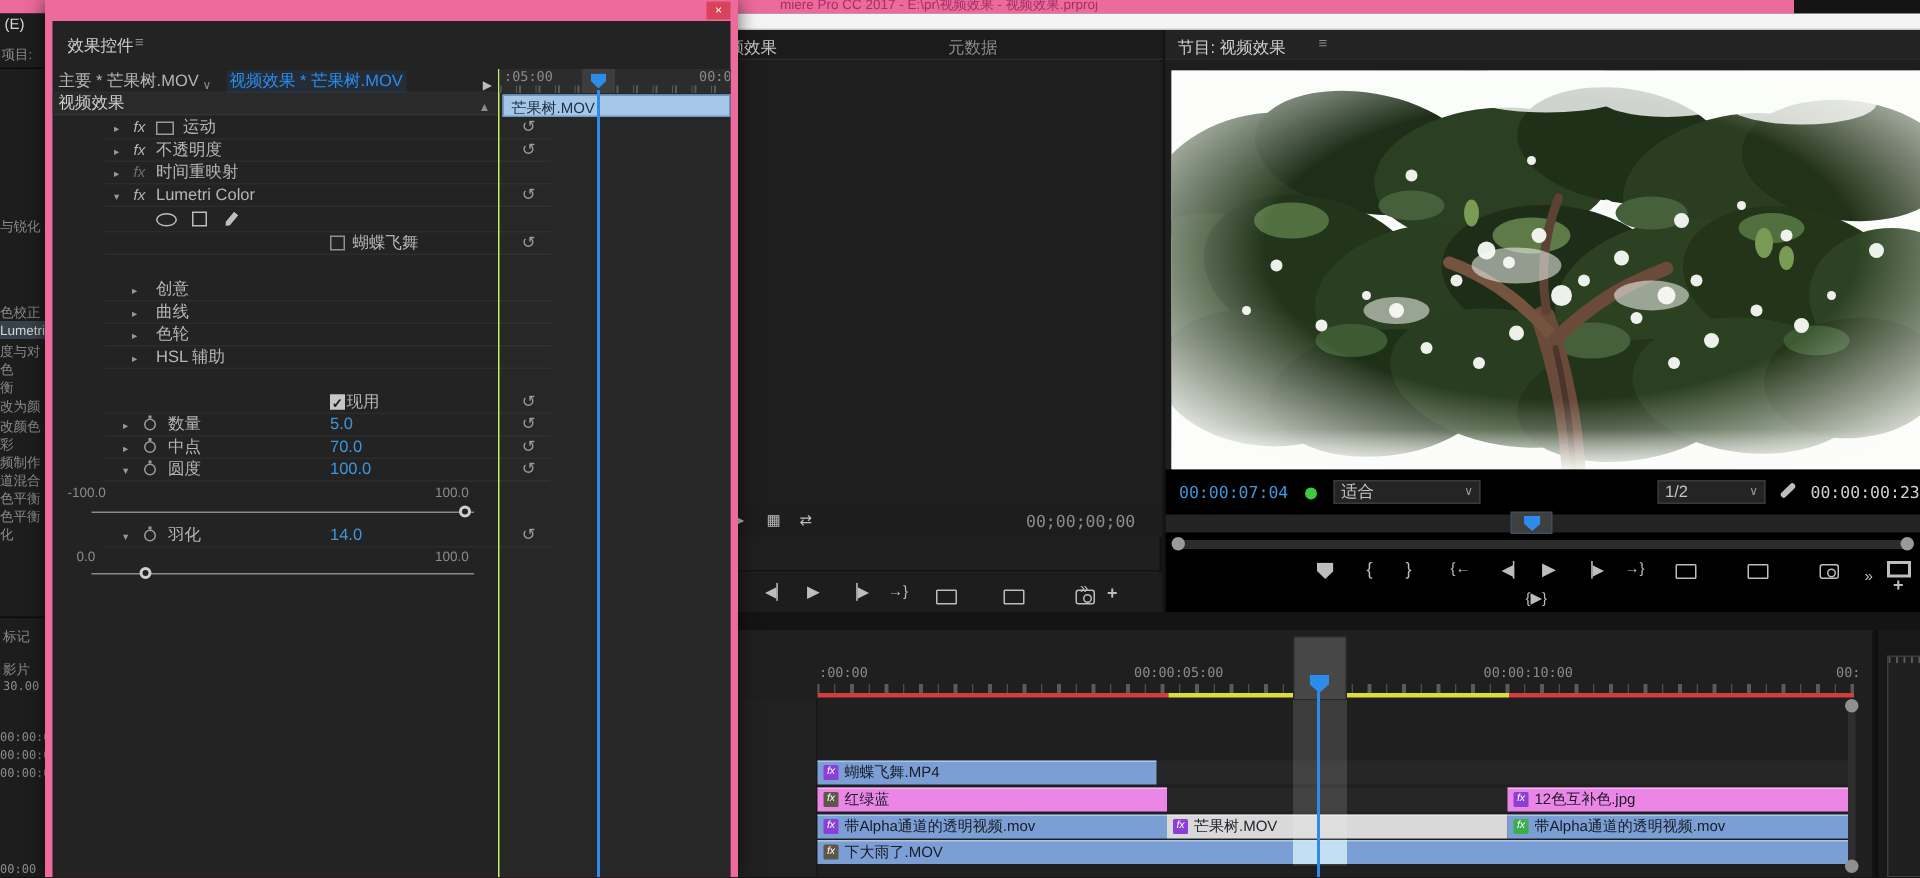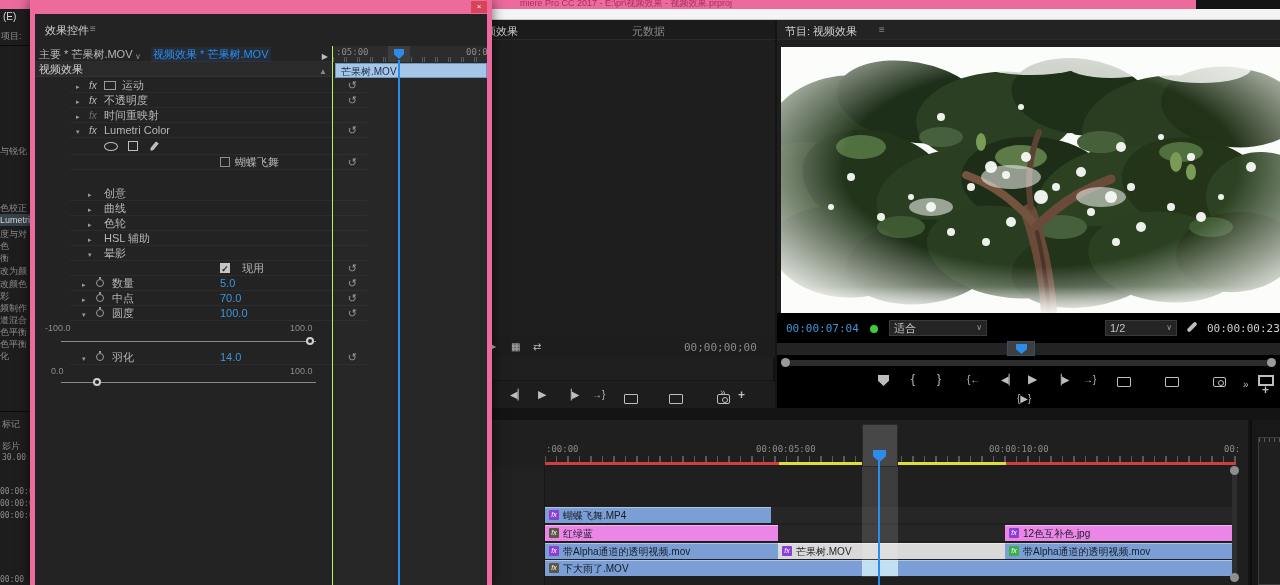--- a/index.html
+++ b/index.html
@@ -391,28 +391,24 @@
         <span class="abs" style="left:34px">创意</span>
       </div>
       <div class="ecrow" style="top:202px">
         <span class="tri" style="left:18px">▸</span>
         <span class="abs" style="left:34px">色轮</span>
       </div>
       <div class="ecrow" style="top:217px">
         <span class="tri" style="left:18px">▸</span>
         <span class="abs" style="left:34px">HSL 辅助</span>
       </div>
-      <div class="ecrow" style="top:232px">
-        <span class="tri" style="left:18px">▾</span>
-        <span class="abs" style="left:34px">晕影</span>
-      </div>
 
       <div class="ecrow" style="top:247px">
         <span class="cb on" style="left:150px">✓</span>
-        <span class="abs" style="left:172px">现用</span>
+        <span class="abs" style="left:161px">现用</span>
         <span class="rst">↺</span>
       </div>
 
       <div class="ecrow" style="top:262px">
         <span class="tri" style="left:12px">▸</span>
         <span class="sw" style="left:26px"></span>
         <span class="abs" style="left:42px">数量</span>
         <span class="abs blue" style="left:150px">5.0</span>
         <span class="rst">↺</span>
       </div>

